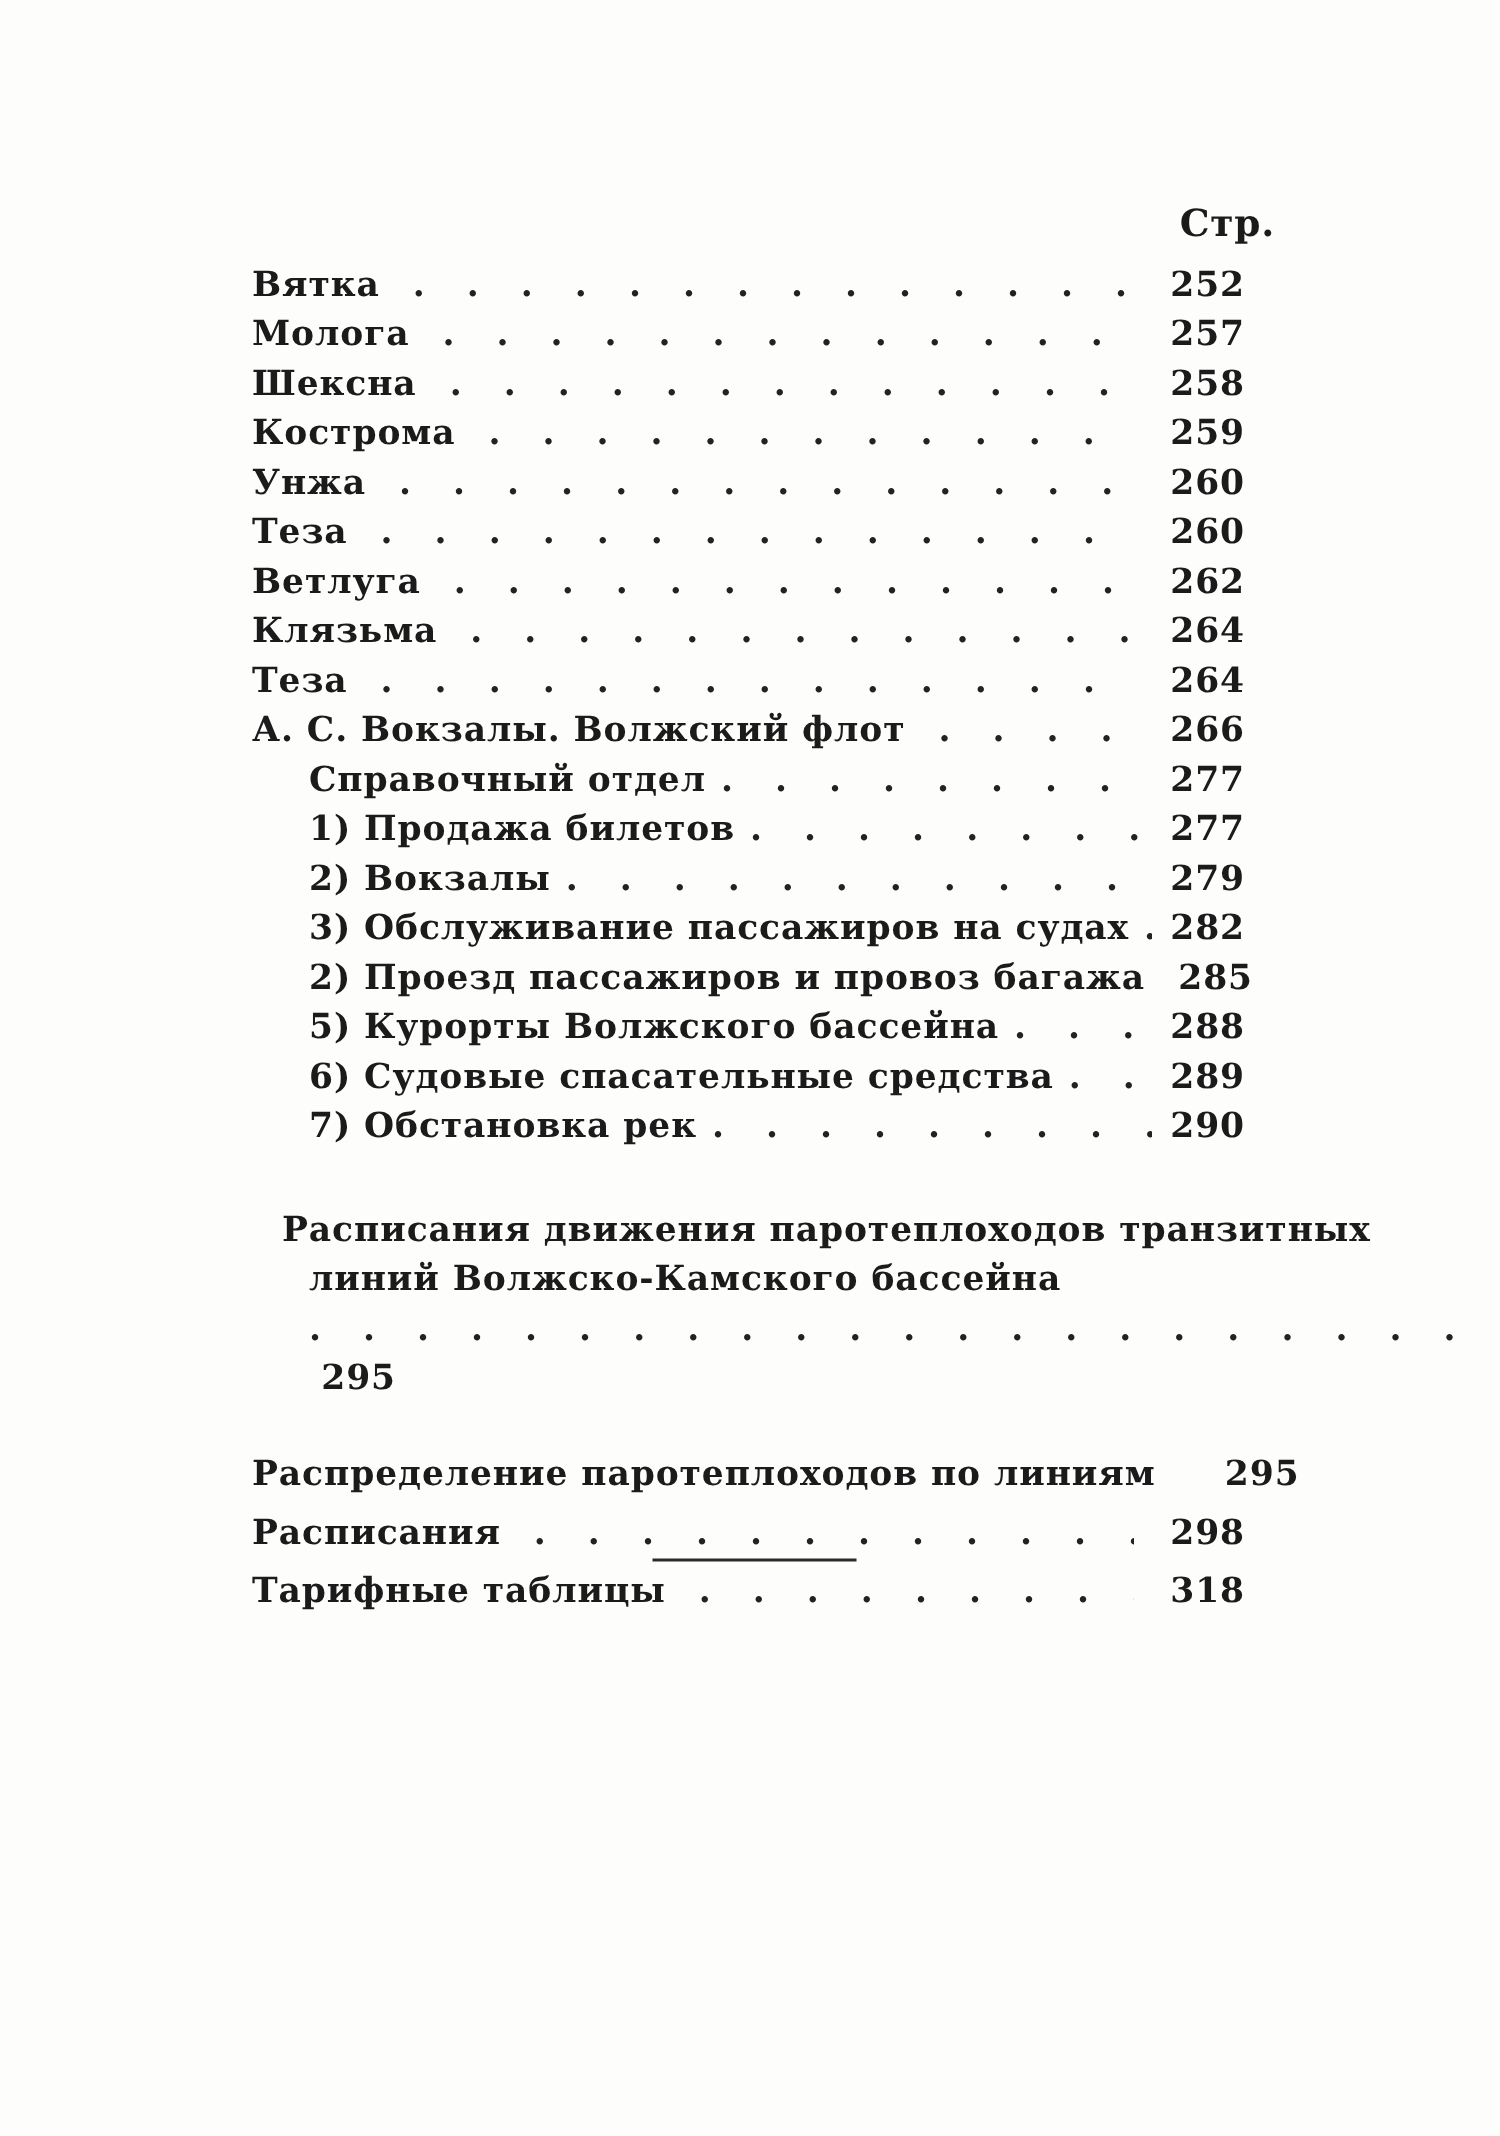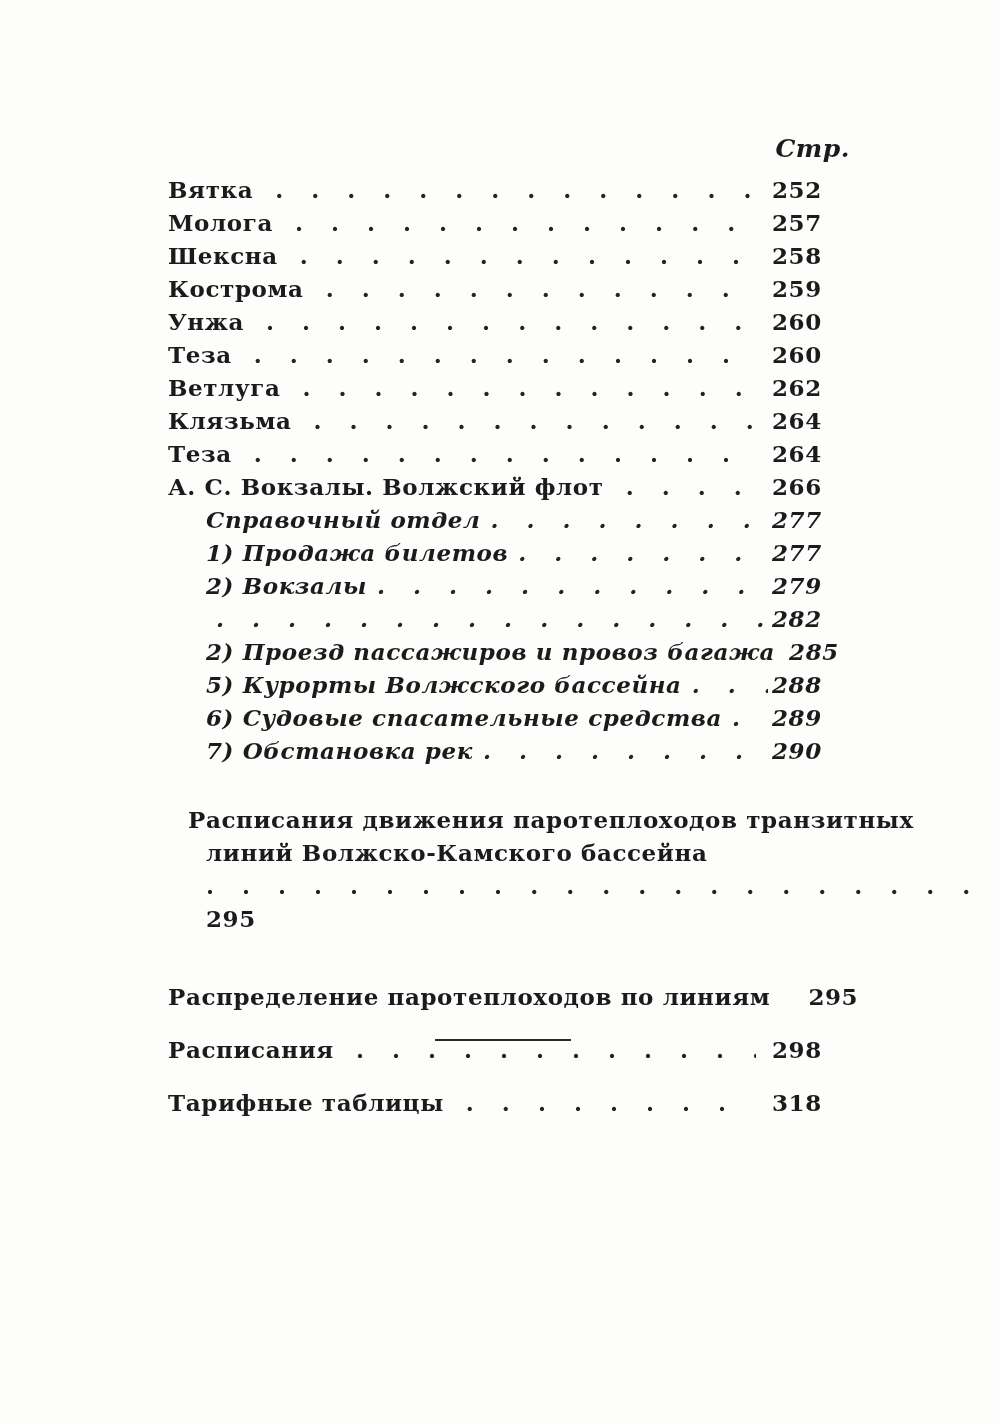--- a/index.html
+++ b/index.html
@@ -21,21 +21,20 @@
     overflow: hidden;
   }
   .content {
     position: absolute;
     left: 168px;
     top: 134px;
     width: 682px;
   }
   .col-header {
     text-align: right;
-    font-style: italic;
     font-weight: 700;
     font-size: 25px;
     letter-spacing: 0.5px;
     margin-bottom: 10px;
     padding-right: 0;
   }
   .toc {
     padding-right: 20px;
   }
   .row {
@@ -55,27 +54,27 @@
     flex: 1 1 auto;
     overflow: hidden;
     white-space: nowrap;
     letter-spacing: 10px;
     margin: 0 4px 0 10px;
     color: #222;
   }
   .row .pg {
     flex: 0 0 58px;
     width: 58px;
-    text-align: left;
+    text-align: right;
   }
   .indent-0 { padding-left: 0; gap: 12px; }
-  .indent-1 { padding-left: 38px; font-style: italic; }
+  .indent-1 { padding-left: 38px; }
   .indent-2 { padding-left: 28px; flex-direction: column; }
   .gap-lg { margin-top: 36px; margin-left: 20px; }
-  .gap-sm { margin-top: 20px; }
+  .gap-sm { margin-top: 6px; }
   .divider {
     position: absolute;
     left: 435px;
     top: 1039px;
     width: 136px;
     height: 0;
     border-top: 2px solid #2a2a2a;
   }
 </style>
 </head>
@@ -144,20 +143,21 @@
           <span class="label">1) Продажа билетов</span>
           <span class="dots">. . . . . . . . . . . . . . . . . . . . . . . . . . . . . . . . . . . . . . . . . . . . . . . . . . . . . . . . . . . . </span>
           <span class="pg">277</span>
         </div>
         <div class="row indent-1">
           <span class="label">2) Вокзалы</span>
           <span class="dots">. . . . . . . . . . . . . . . . . . . . . . . . . . . . . . . . . . . . . . . . . . . . . . . . . . . . . . . . . . . . </span>
           <span class="pg">279</span>
         </div>
         <div class="row indent-1">
+          <span class="label">3) Обслуживание пассажиров на судах</span>
           <span class="dots">. . . . . . . . . . . . . . . . . . . . . . . . . . . . . . . . . . . . . . . . . . . . . . . . . . . . . . . . . . . . </span>
           <span class="pg">282</span>
         </div>
         <div class="row indent-1">
           <span class="label">2) Проезд пассажиров и провоз багажа</span>
           <span class="dots">. . . . . . . . . . . . . . . . . . . . . . . . . . . . . . . . . . . . . . . . . . . . . . . . . . . . . . . . . . . . </span>
           <span class="pg">285</span>
         </div>
         <div class="row indent-1">
           <span class="label">5) Курорты Волжского бассейна</span>

